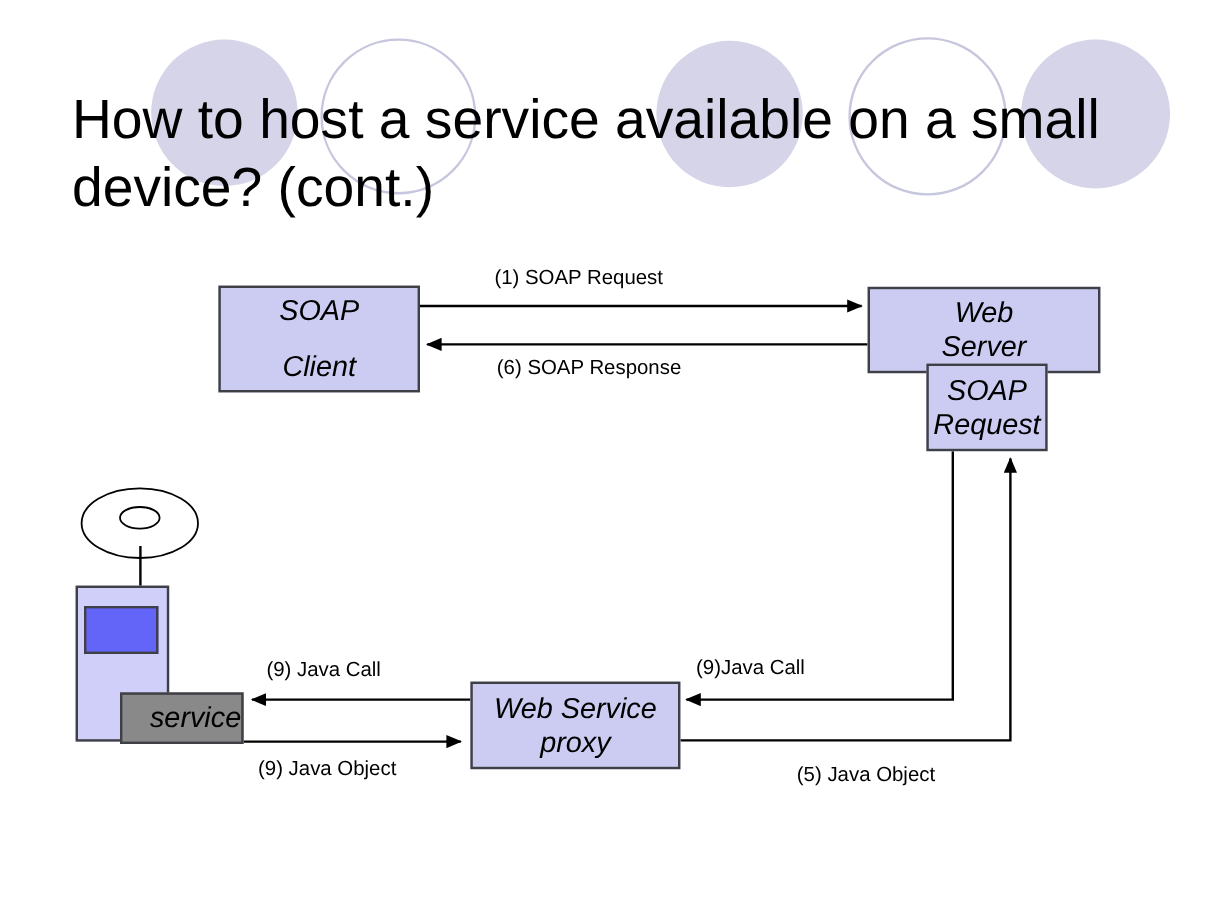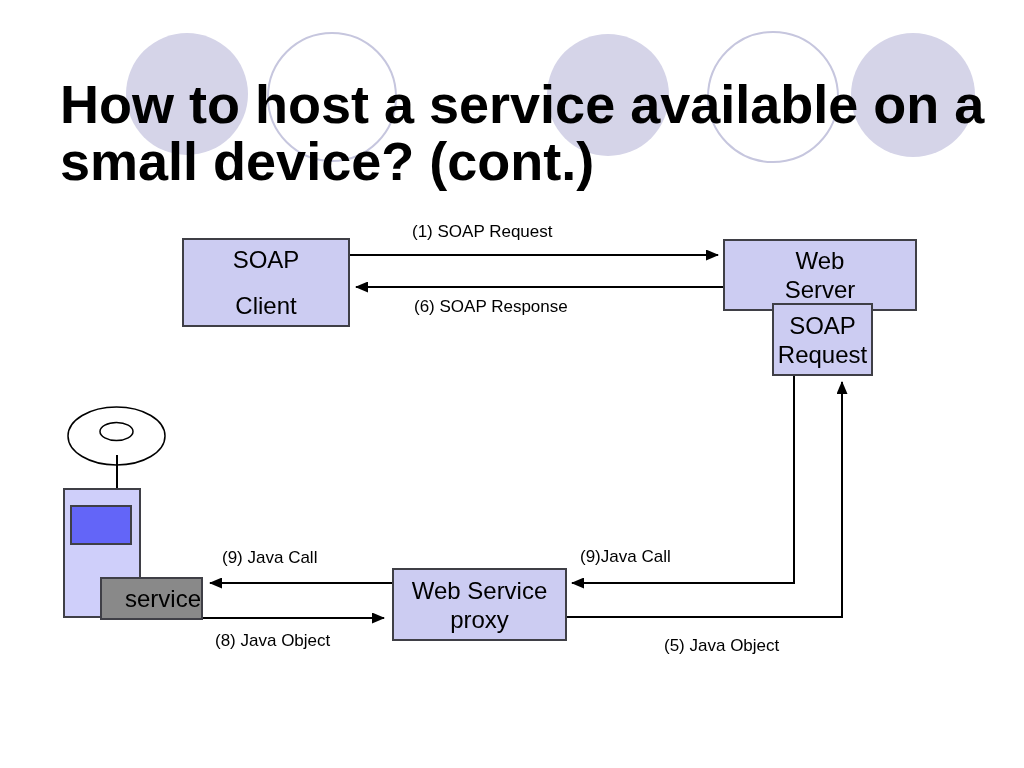--- a/index.html
+++ b/index.html
@@ -9,30 +9,30 @@
     font-family:"Liberation Sans","DejaVu Sans",sans-serif;
     color:var(--text,#000);
   }
   
   .deco-circle{position:absolute;border-radius:50%;}
   .deco-circle.filled{background:var(--circle_fill);}
   .deco-circle.outline{background:transparent;border:2px solid var(--circle_border);}
   
   .title{
     position:absolute;left:60px;top:40px;width:930px;
-    font-size:54px;line-height:57px;font-weight:700;color:var(--text);
+    font-size:46px;line-height:57px;font-weight:400;color:var(--text);
   }
   
   .node{
     position:absolute;box-sizing:border-box;
     background:var(--box_fill);border:2px solid var(--box_border);
     display:flex;flex-direction:column;align-items:center;justify-content:center;
     font-size:24px;line-height:29px;text-align:center;color:var(--text);
   }
-  .node .ln{display:block;}
+  .node .ln{display:block;font-style:italic;}
   .node.soap-client{left:182px;top:238px;width:168px;height:89px;gap:17px;}
   .node.web-server{left:723px;top:239px;width:194px;height:72px;}
   .node.soap-engine{left:772px;top:303px;width:101px;height:73px;}
   .node.ws-proxy{left:392px;top:568px;width:175px;height:73px;align-items:center;}
   .node.service-box{
     left:100px;top:577px;width:103px;height:43px;
     background:var(--service_fill);
     align-items:flex-end;
   }
   
@@ -121,16 +121,16 @@
 
   <div class="node ws-proxy">
     <span class="ln">Web Service</span>
     <span class="ln">proxy</span>
   </div>
 
   <div class="arrow-label lbl-req">(1) SOAP Request</div>
   <div class="arrow-label lbl-resp">(6) SOAP Response</div>
   <div class="arrow-label lbl-jcall2">(9)Java Call</div>
   <div class="arrow-label lbl-jcall3">(9) Java Call</div>
-  <div class="arrow-label lbl-jobj4">(8) Java Object</div>
+  <div class="arrow-label lbl-jobj4">(9) Java Object</div>
   <div class="arrow-label lbl-jobj5">(5) Java Object</div>
 
 </div>
 
 </body></html>

